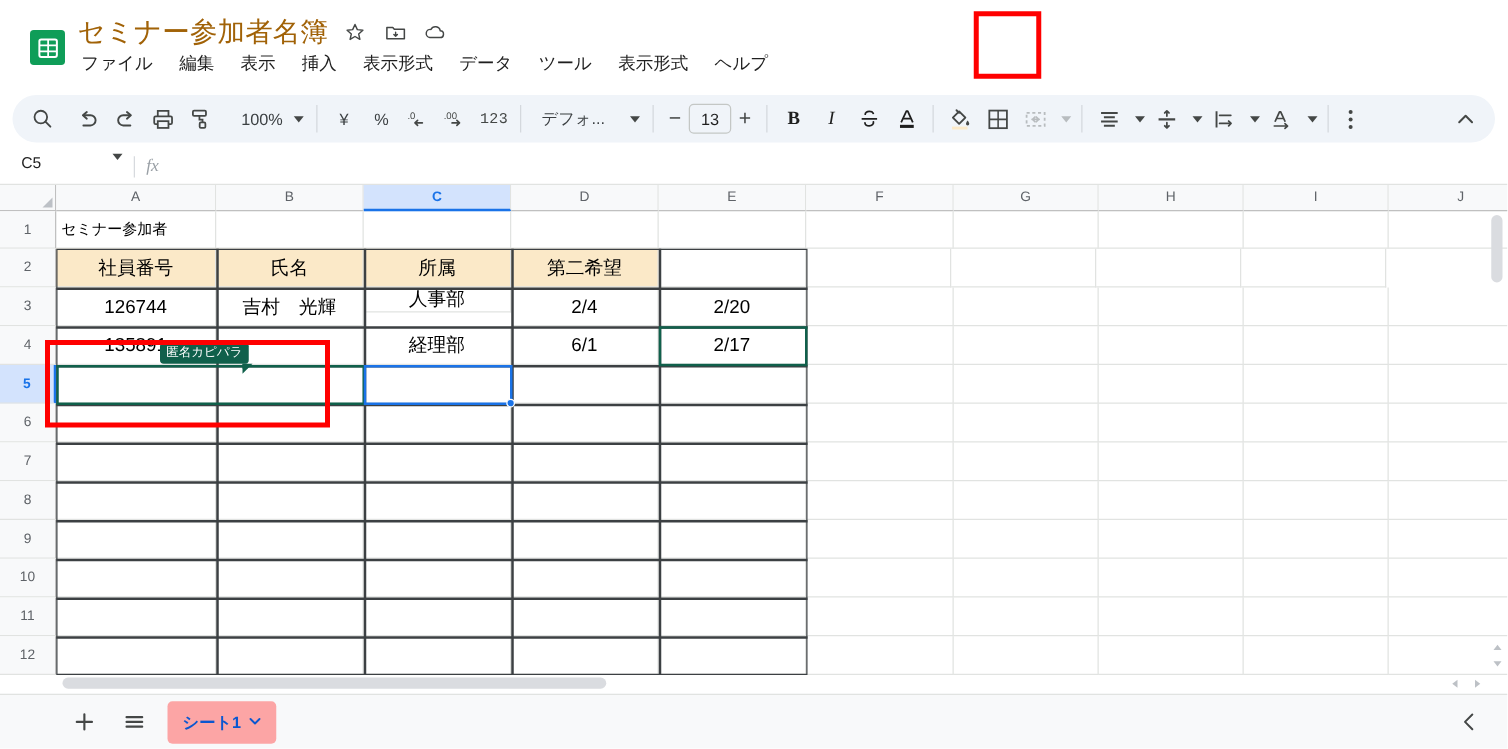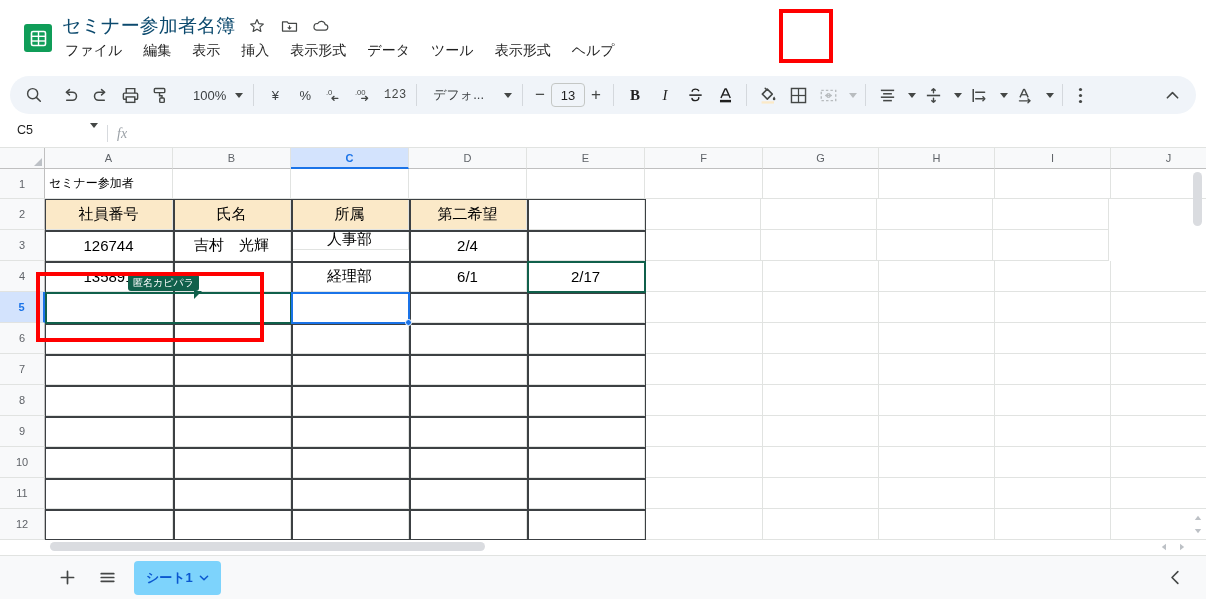--- a/index.html
+++ b/index.html
@@ -22,21 +22,21 @@
     position:absolute; left:24px; top:24px; width:28px; height:28px;
     background:#0f9d58; border-radius:3px;
     display:flex; align-items:center; justify-content:center;
   }
   .doc-logo svg { display:block; }
   .title-row {
     position:absolute; left:62px; top:13px;
     display:flex; align-items:center; gap:12px; height:26px;
   }
   .doc-title {
-    font-size:19px; color:#0c4a6e; letter-spacing:0.1px; white-space:nowrap;
+    font-size:22px; color:#a16207; letter-spacing:0.1px; white-space:nowrap;
   }
   .title-icon { width:20px; height:20px; color:#444746; display:flex; align-items:center; justify-content:center; cursor:pointer; }
   .menu-row {
     position:absolute; left:62px; top:40px;
     display:flex; align-items:center; gap:15px; height:22px;
   }
   .menu-item {
     font-size:14px; color:#1f1f1f; white-space:nowrap; cursor:pointer;
     padding:1px 3px; border-radius:4px;
   }
@@ -170,21 +170,21 @@
     position:absolute; left:0; bottom:0; width:1206px; height:44px;
     background:#f8f9fa; border-top:1px solid #e1e3e1;
     display:flex; align-items:center;
   }
   .sb-icon {
     width:34px; height:34px; border-radius:50%;
     display:flex; align-items:center; justify-content:center;
     color:#444746; cursor:pointer;
   }
   .sheet-tab {
-    height:34px; background:#7dd3fc; border-radius:4px;
+    height:34px; background:#fca5a5; border-radius:4px;
     display:flex; align-items:center; gap:6px; padding:0 12px;
     margin-left:10px; cursor:pointer;
   }
   .sheet-tab-label { font-size:13px; color:#0b57d0; font-weight:bold; white-space:nowrap; }
   .sb-right { position:absolute; right:22px; color:#444746; cursor:pointer; display:flex; align-items:center; }
 </style>
 </head>
 <body>
 
 <div class="app">
@@ -514,20 +514,21 @@
         <div class="cell" style="width:116px;height:31px;"></div>
         <div class="cell" style="width:116px;height:31px;"></div>
         <div class="cell" style="width:116px;height:31px;"></div>
       </div>
 
       <div class="grow">
         <div class="cell ctr" style="width:128px;height:31px;">126744</div>
         <div class="cell ctr" style="width:118px;height:31px;">吉村　光輝</div>
         <div class="cell ctr" style="width:118px;height:20px;">人事部</div>
         <div class="cell ctr" style="width:118px;height:31px;">2/4</div>
+        <div class="cell ctr" style="width:118px;height:31px;">2/20</div>
         <div class="cell" style="width:118px;height:31px;"></div>
         <div class="cell" style="width:116px;height:31px;"></div>
         <div class="cell" style="width:116px;height:31px;"></div>
         <div class="cell" style="width:116px;height:31px;"></div>
         <div class="cell" style="width:116px;height:31px;"></div>
       </div>
 
       <div class="grow">
         <div class="cell ctr" style="width:128px;height:31px;">135891</div>
         <div class="cell ctr" style="width:118px;height:31px;"></div>

